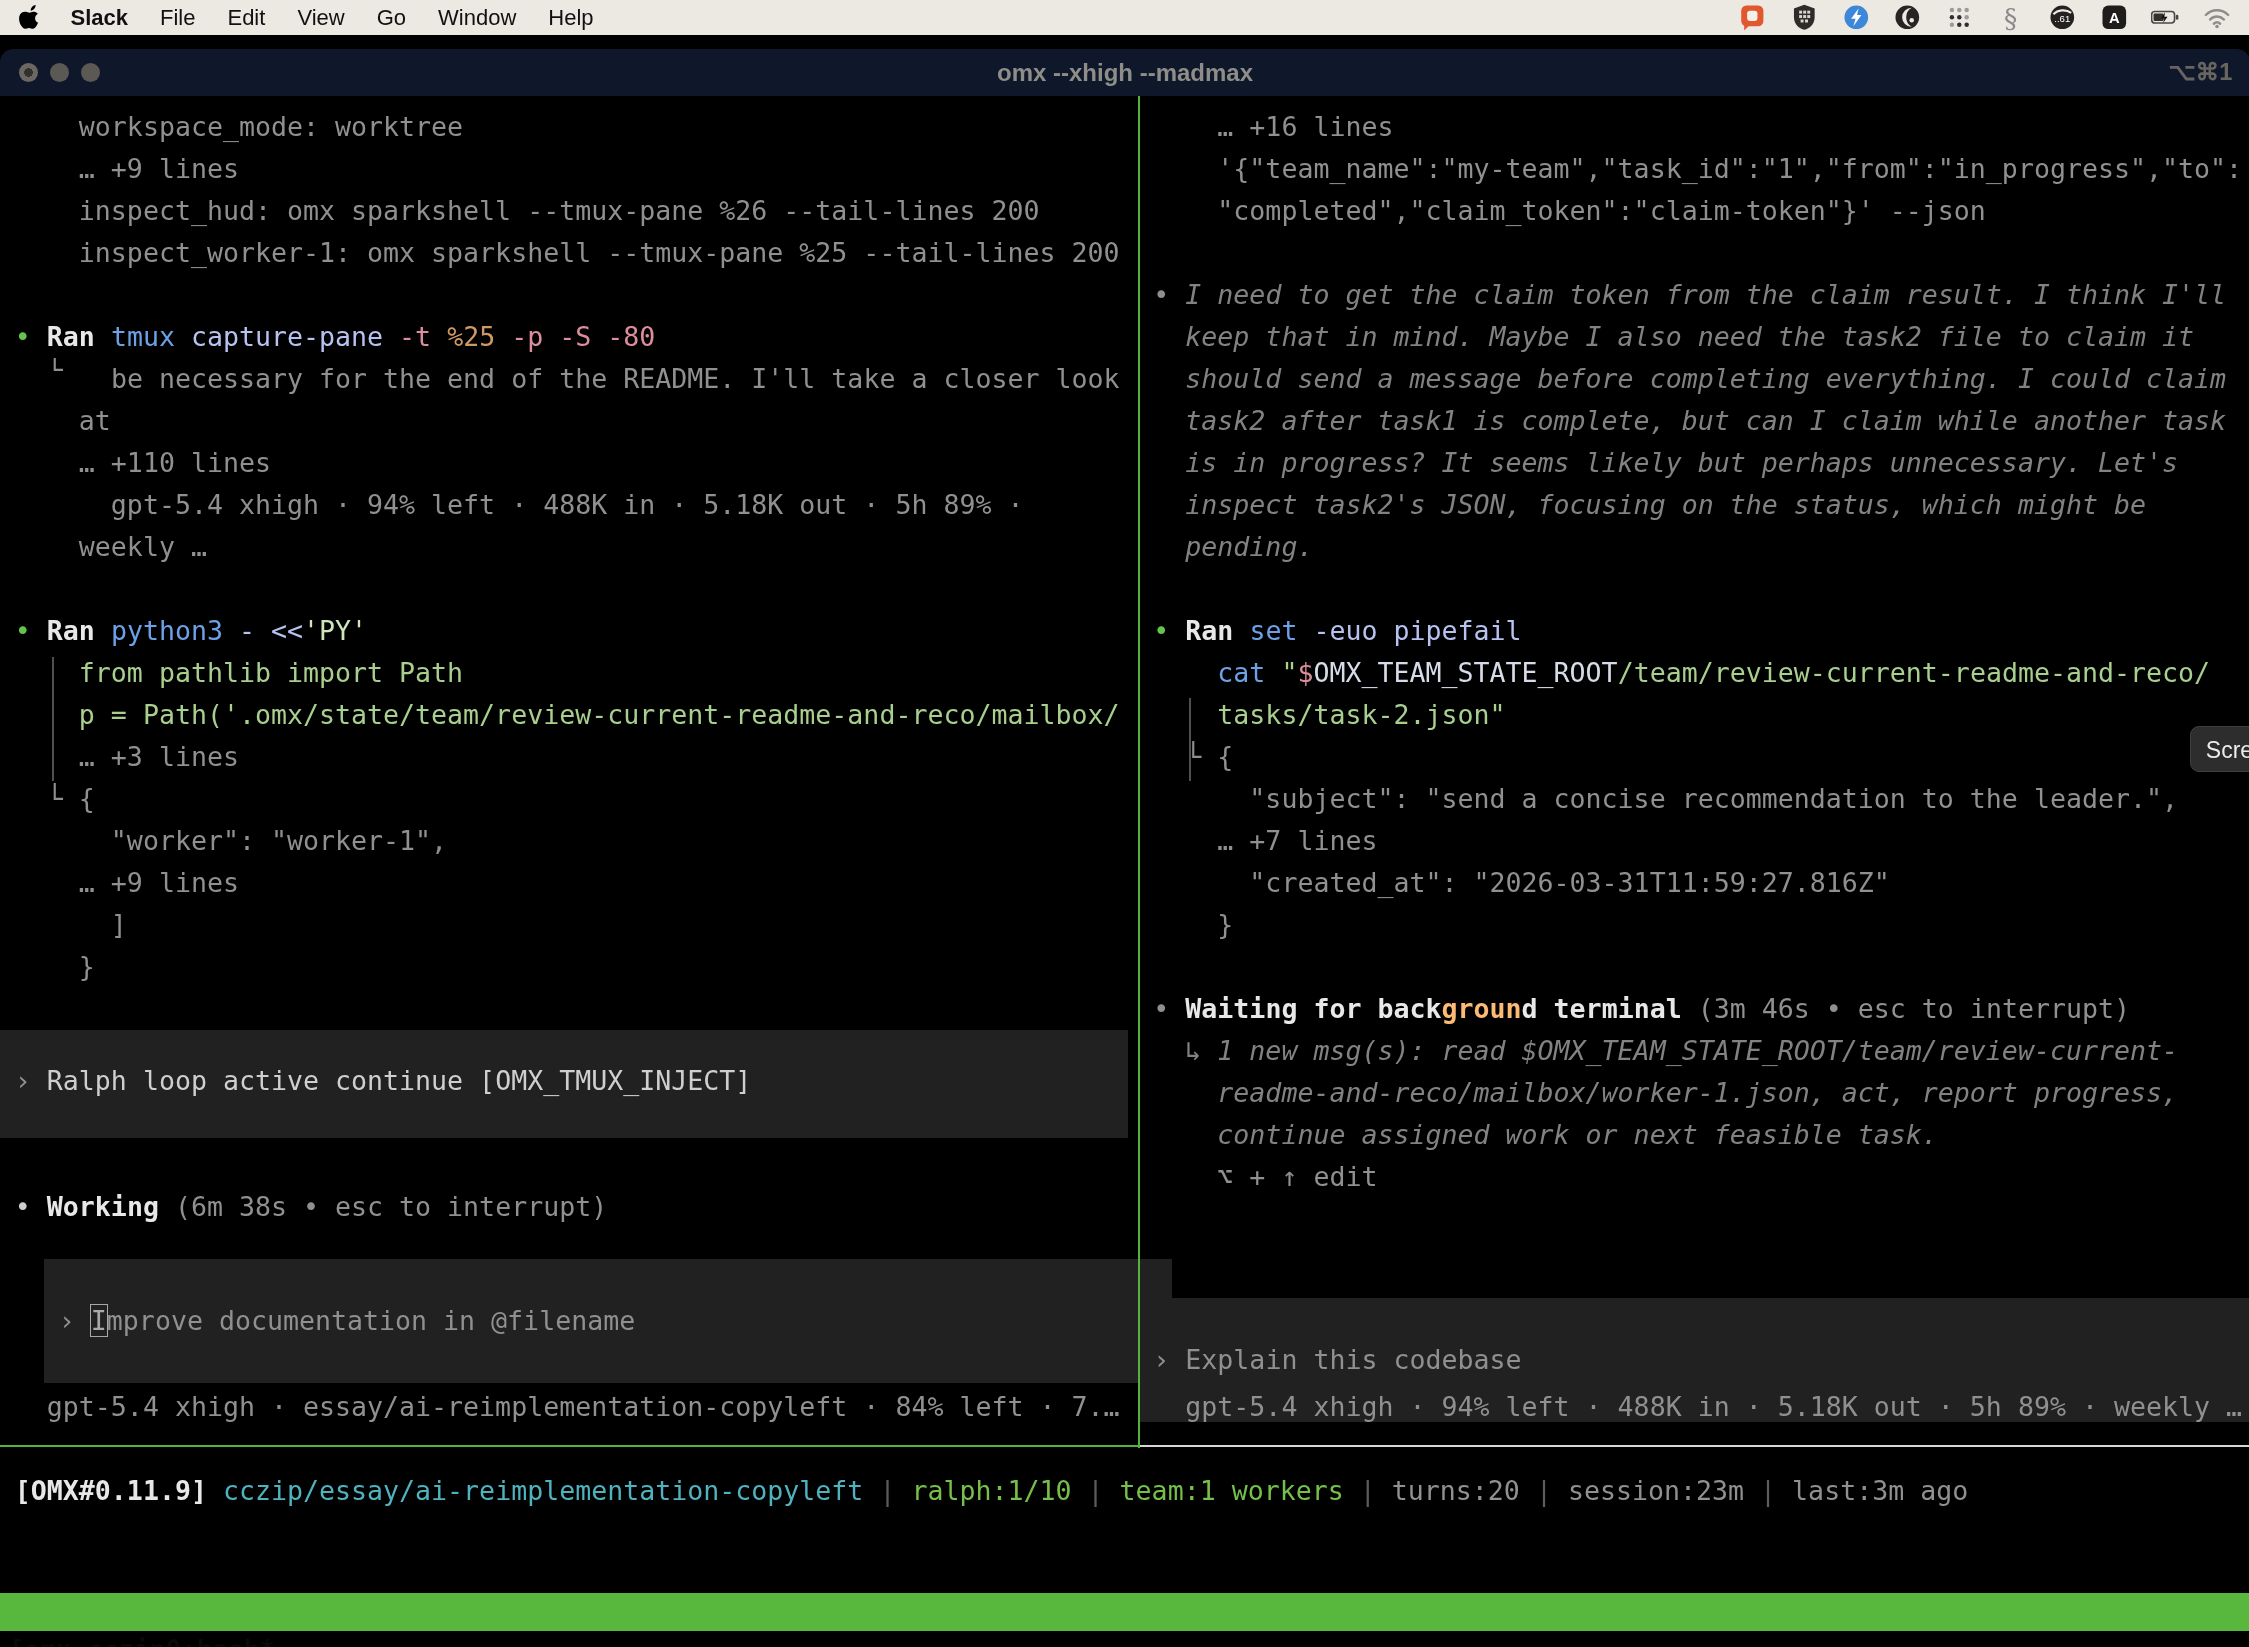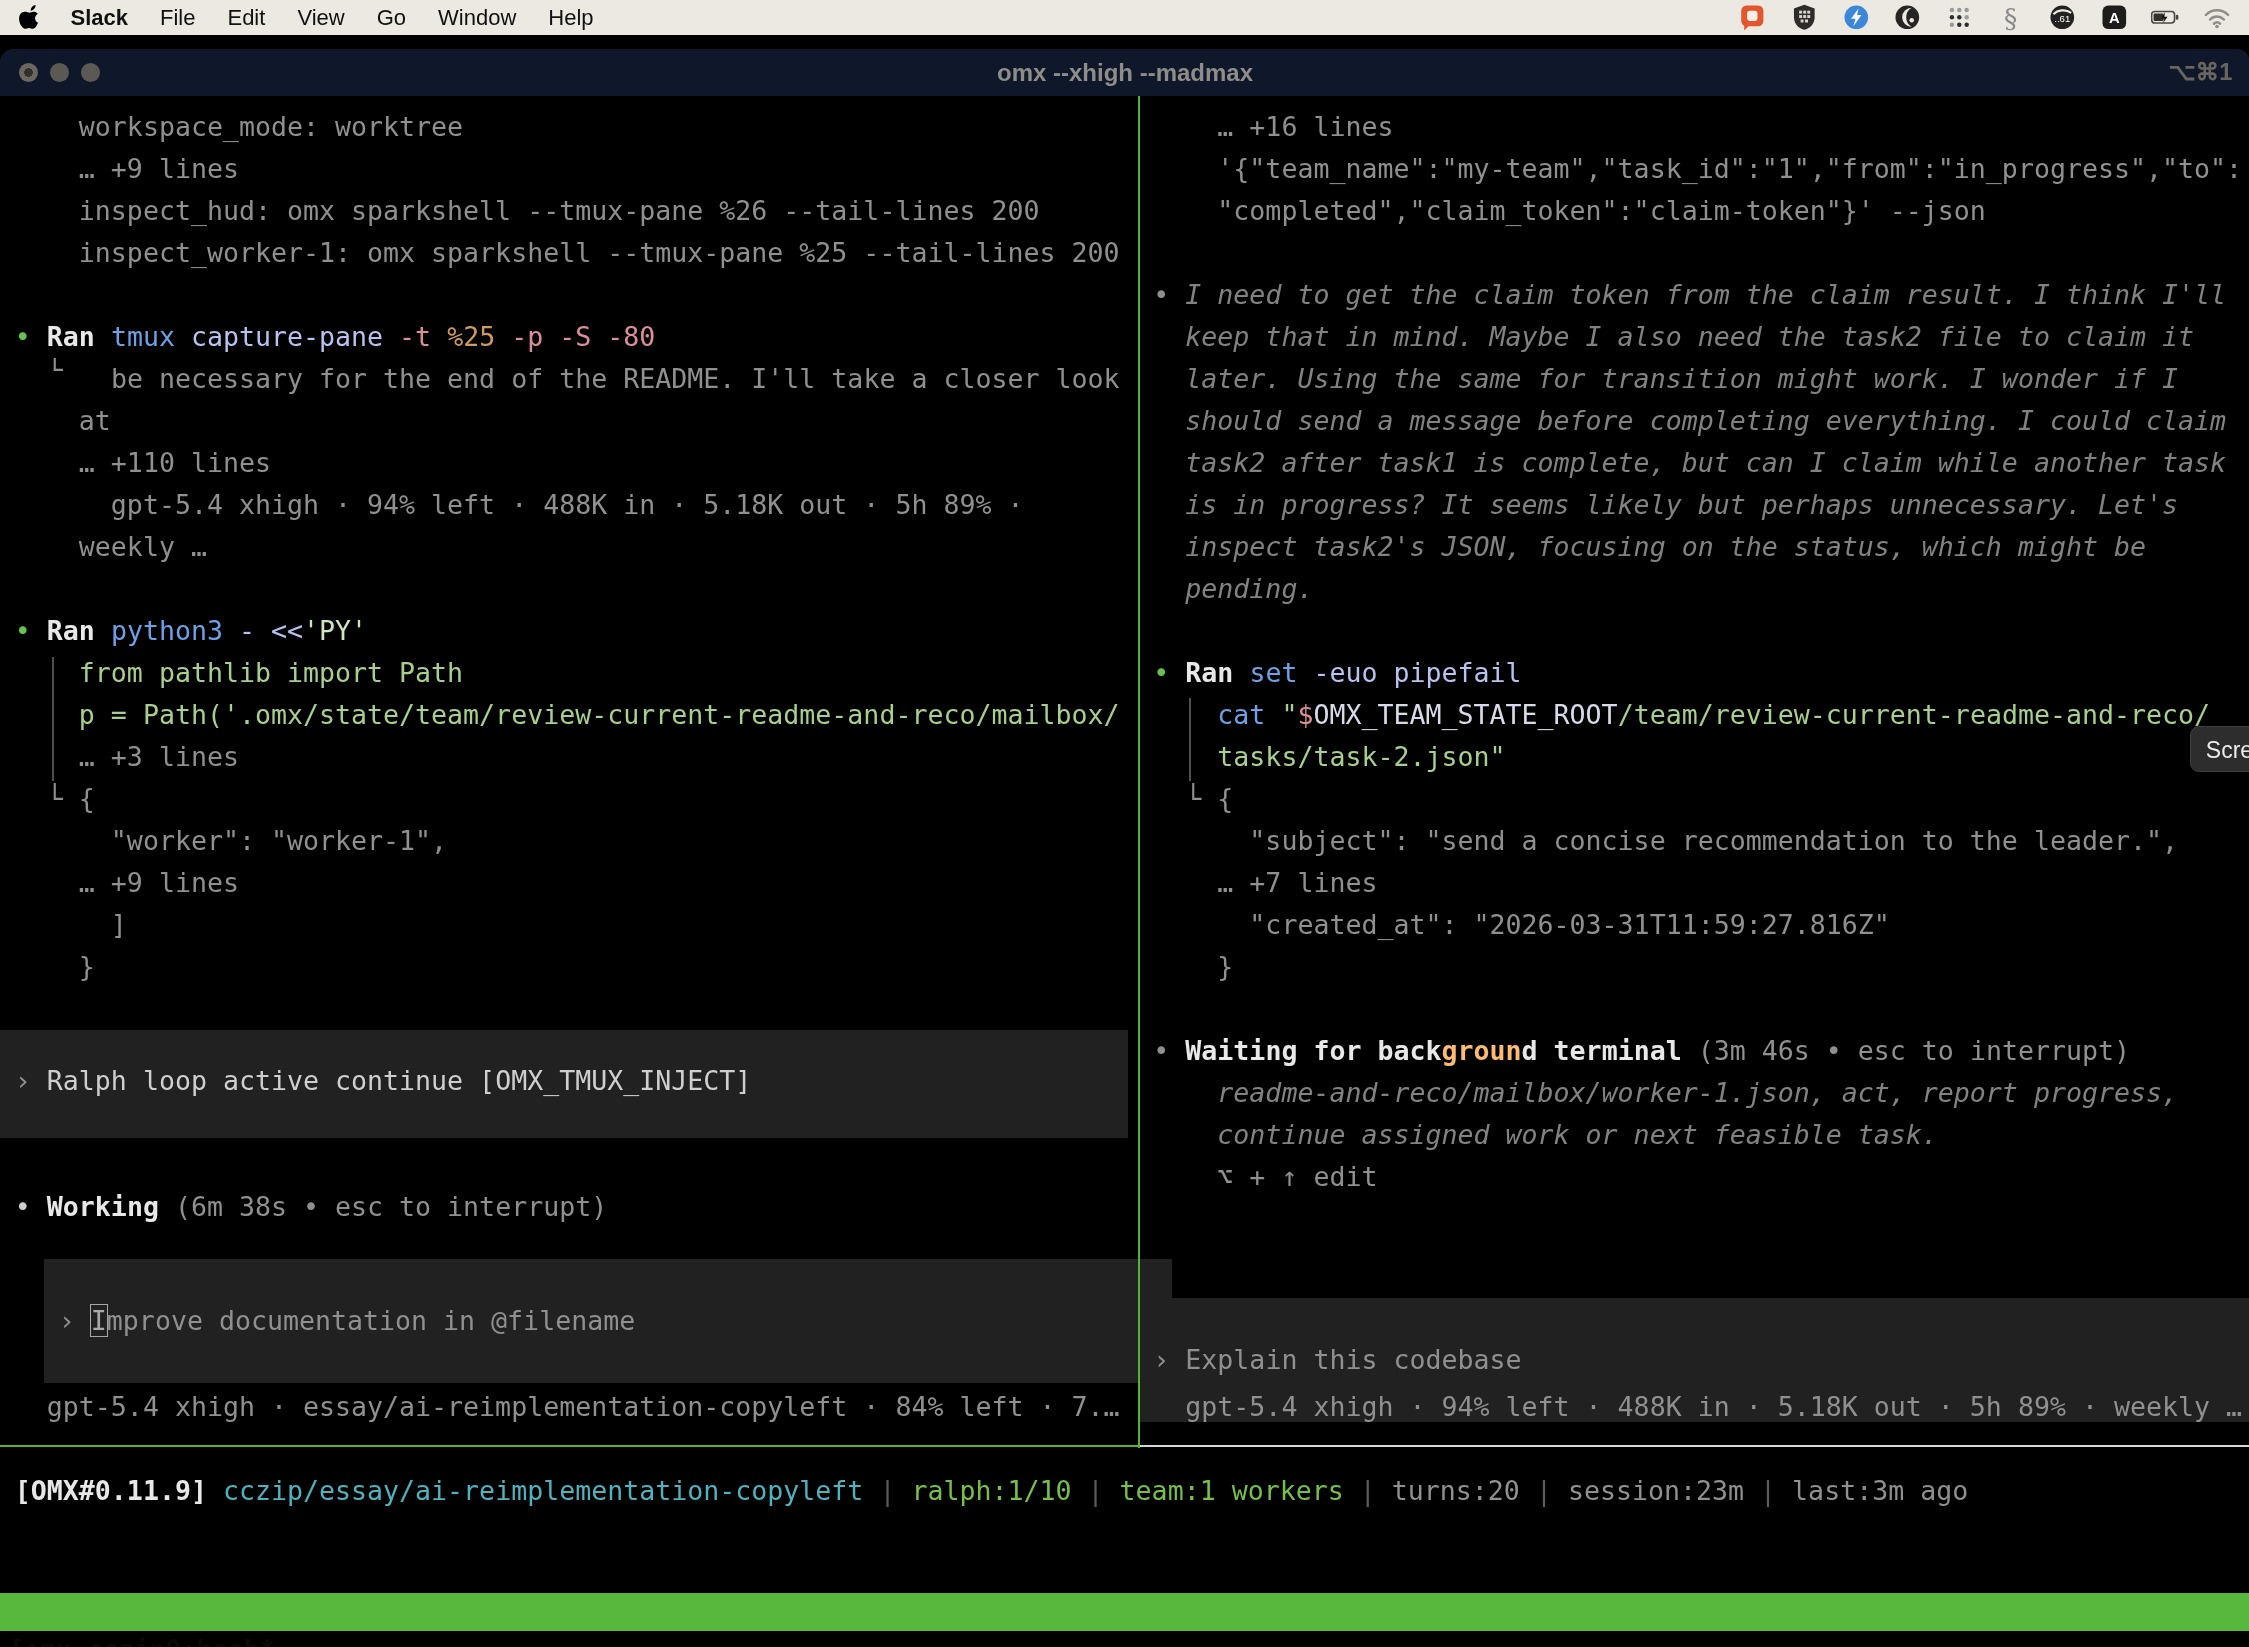--- a/index.html
+++ b/index.html
@@ -244,37 +244,37 @@
 
       <div class="pane pane-right">
         <div class="content">
           <div class="vl vl-right"></div>
         <div class="tl"><span class="c-g">    … +16 lines</span></div>
             <div class="tl"><span class="c-g">    '{"team_name":"my-team","task_id":"1","from":"in_progress","to":</span></div>
             <div class="tl"><span class="c-g">    "completed","claim_token":"claim-token"}' --json</span></div>
             <div class="tl">&nbsp;</div>
             <div class="tl"><span class="c-gb">• </span><span class="c-gi">I need to get the claim token from the claim result. I think I'll</span></div>
             <div class="tl"><span class="c-gi">  keep that in mind. Maybe I also need the task2 file to claim it</span></div>
-            <div class="tl"><span class="c-gi">  later. Using the same for transition might work. I wonder if I</span></div>
             <div class="tl"><span class="c-gi">  should send a message before completing everything. I could claim</span></div>
             <div class="tl"><span class="c-gi">  task2 after task1 is complete, but can I claim while another task</span></div>
             <div class="tl"><span class="c-gi">  is in progress? It seems likely but perhaps unnecessary. Let's</span></div>
             <div class="tl"><span class="c-gi">  inspect task2's JSON, focusing on the status, which might be</span></div>
             <div class="tl"><span class="c-gi">  pending.</span></div>
             <div class="tl">&nbsp;</div>
             <div class="tl"><span class="c-bt">• </span><span class="c-wb">Ran </span><span class="c-b">set </span><span class="c-lv">-euo pipefail</span></div>
             <div class="tl"><span class="c-g">    </span><span class="c-b">cat </span><span class="c-gr">"</span><span class="c-pk">$</span><span class="c-lw">OMX_TEAM_STATE_ROOT</span><span class="c-gr">/team/review-current-readme-and-reco/</span></div>
             <div class="tl"><span class="c-gr">    tasks/task-2.json"</span></div>
             <div class="tl"><span class="c-g">  └ {</span></div>
             <div class="tl"><span class="c-g">      "subject": "send a concise recommendation to the leader.",</span></div>
             <div class="tl"><span class="c-g">    … +7 lines</span></div>
             <div class="tl"><span class="c-g">      "created_at": "2026-03-31T11:59:27.816Z"</span></div>
             <div class="tl"><span class="c-g">    }</span></div>
             <div class="tl">&nbsp;</div>
             <div class="tl"><span class="c-gb">• </span><span class="c-wb">Waiting for back</span><span class="c-wbd">groun</span><span class="c-wb">d terminal</span><span class="c-g"> (3m 46s • esc to interrupt)</span></div>
+            <div class="tl"><span class="c-gi">  ↳ 1 new msg(s): read $OMX_TEAM_STATE_ROOT/team/review-current-</span></div>
             <div class="tl"><span class="c-gi">    readme-and-reco/mailbox/worker-1.json, act, report progress,</span></div>
             <div class="tl"><span class="c-gi">    continue assigned work or next feasible task.</span></div>
             <div class="tl"><span class="c-g">    ⌥ + ↑ edit</span></div>
           </div>
         <div class="band band-r rowline"><div class="tl"><span class="c-gb">› </span><span class="c-g">Explain this codebase</span></div></div>
         <div class="rowline pstatus-r"><div class="tl"><span class="c-g">  gpt-5.4 xhigh · 94% left · 488K in · 5.18K out · 5h 89% · weekly …</span></div></div>
         <div class="hline hl-right"></div>
         <div class="popup">Scre</div>
       </div>
 

